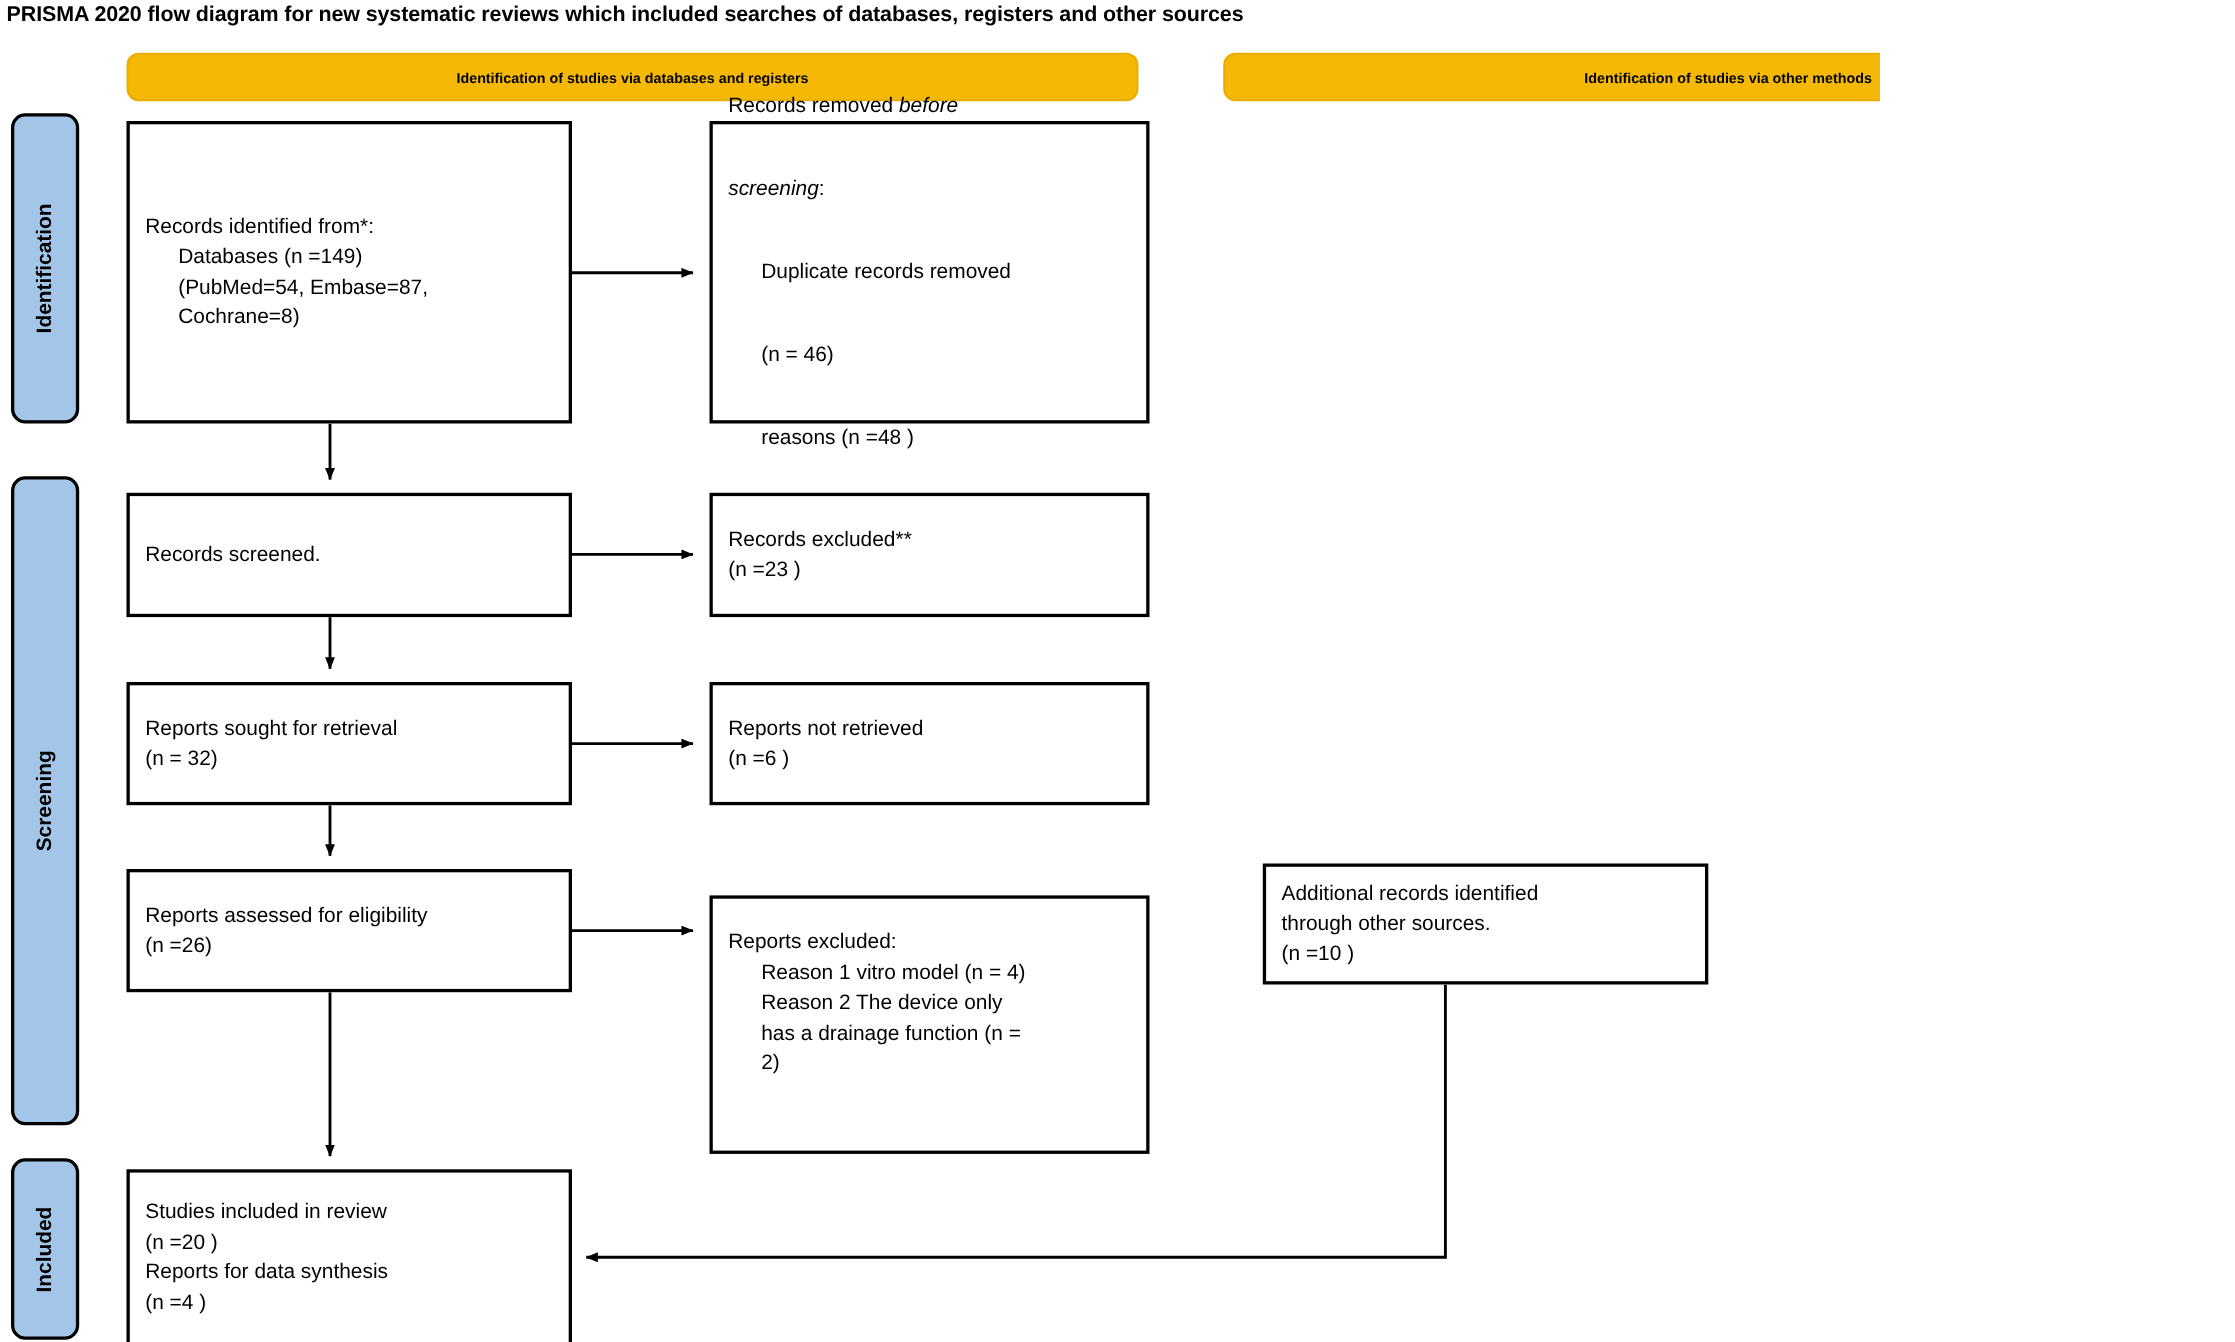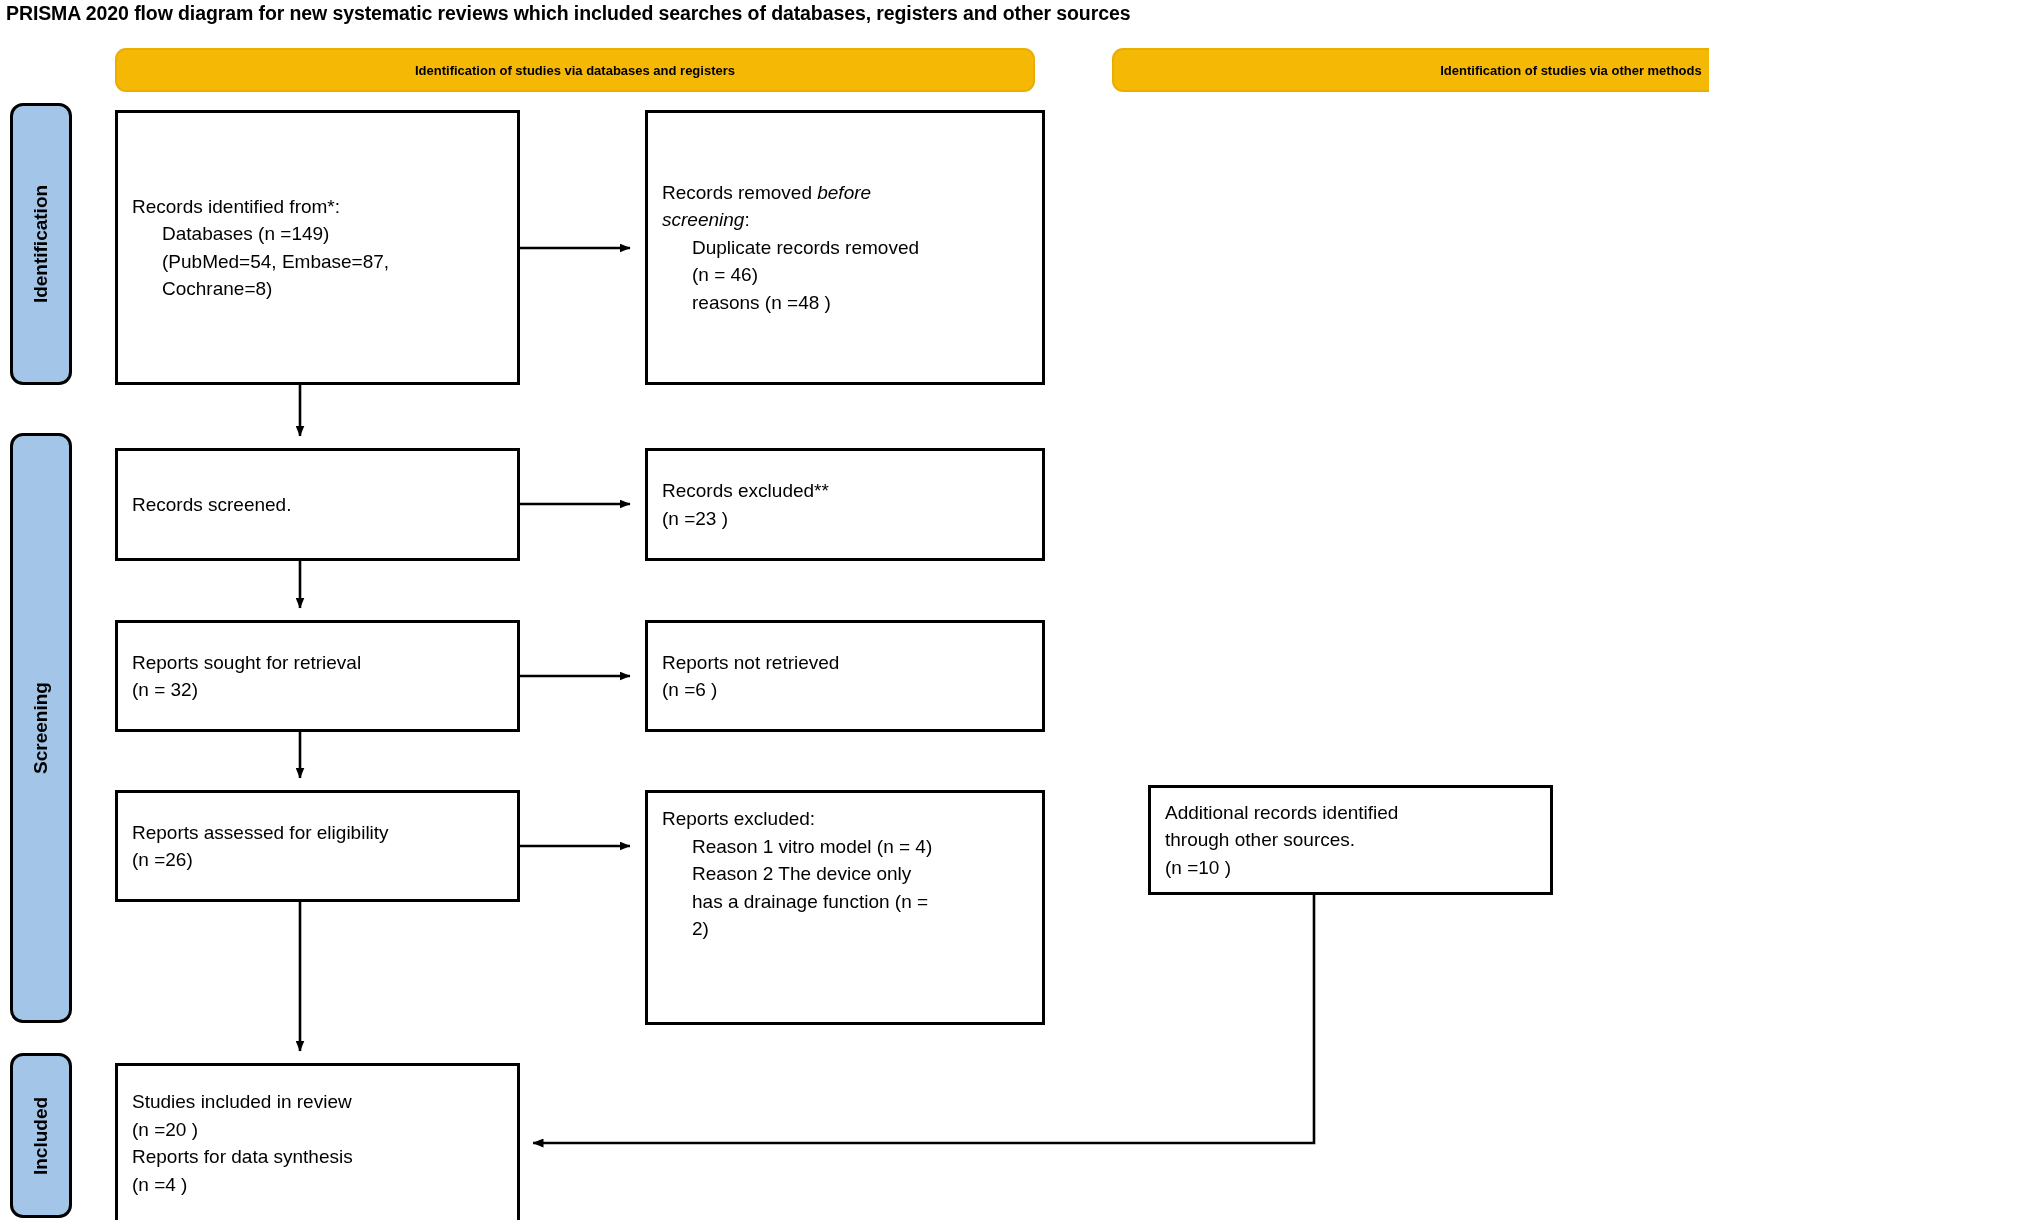--- a/index.html
+++ b/index.html
@@ -87,31 +87,31 @@
     line-height: 27.5px;
     display: flex;
     flex-direction: column;
     justify-content: center;
   }
   .flow-box .line { white-space: pre; }
   .flow-box .indent { padding-left: 30px; }
   .ital { font-style: italic; }
 
   #box-identified    { left: 115px; top: 110px; width: 405px; height: 275px; }
-  #box-removed       { left: 645px; top: 110px; width: 400px; height: 275px; }
+  #box-removed       { left: 645px; top: 110px; width: 400px; height: 275px; gap: 48px; }
   #box-screened      { left: 115px; top: 448px; width: 405px; height: 113px; }
   #box-excluded      { left: 645px; top: 448px; width: 400px; height: 113px; }
   #box-sought        { left: 115px; top: 620px; width: 405px; height: 112px; }
   #box-notretrieved  { left: 645px; top: 620px; width: 400px; height: 112px; }
   #box-assessed      { left: 115px; top: 790px; width: 405px; height: 112px; }
   #box-repexcluded   { left: 645px; top: 790px; width: 400px; height: 235px; }
   #box-additional    { left: 1112px; top: 785px; width: 405px; height: 110px; margin-left: 36px; }
   #box-included      { left: 115px; top: 1063px; width: 405px; height: 160px; }
 
-  #box-repexcluded { justify-content: flex-start; padding-top: 12px; }
+  #box-repexcluded { justify-content: flex-start; padding-top: 26px; margin-top: 24px; }
   #box-identified  { justify-content: center; }
   #box-removed     { justify-content: center; }
 
   
   #connectors {
     position: absolute;
     left: 0;
     top: 0;
     width: 2032px;
     height: 1220px;

